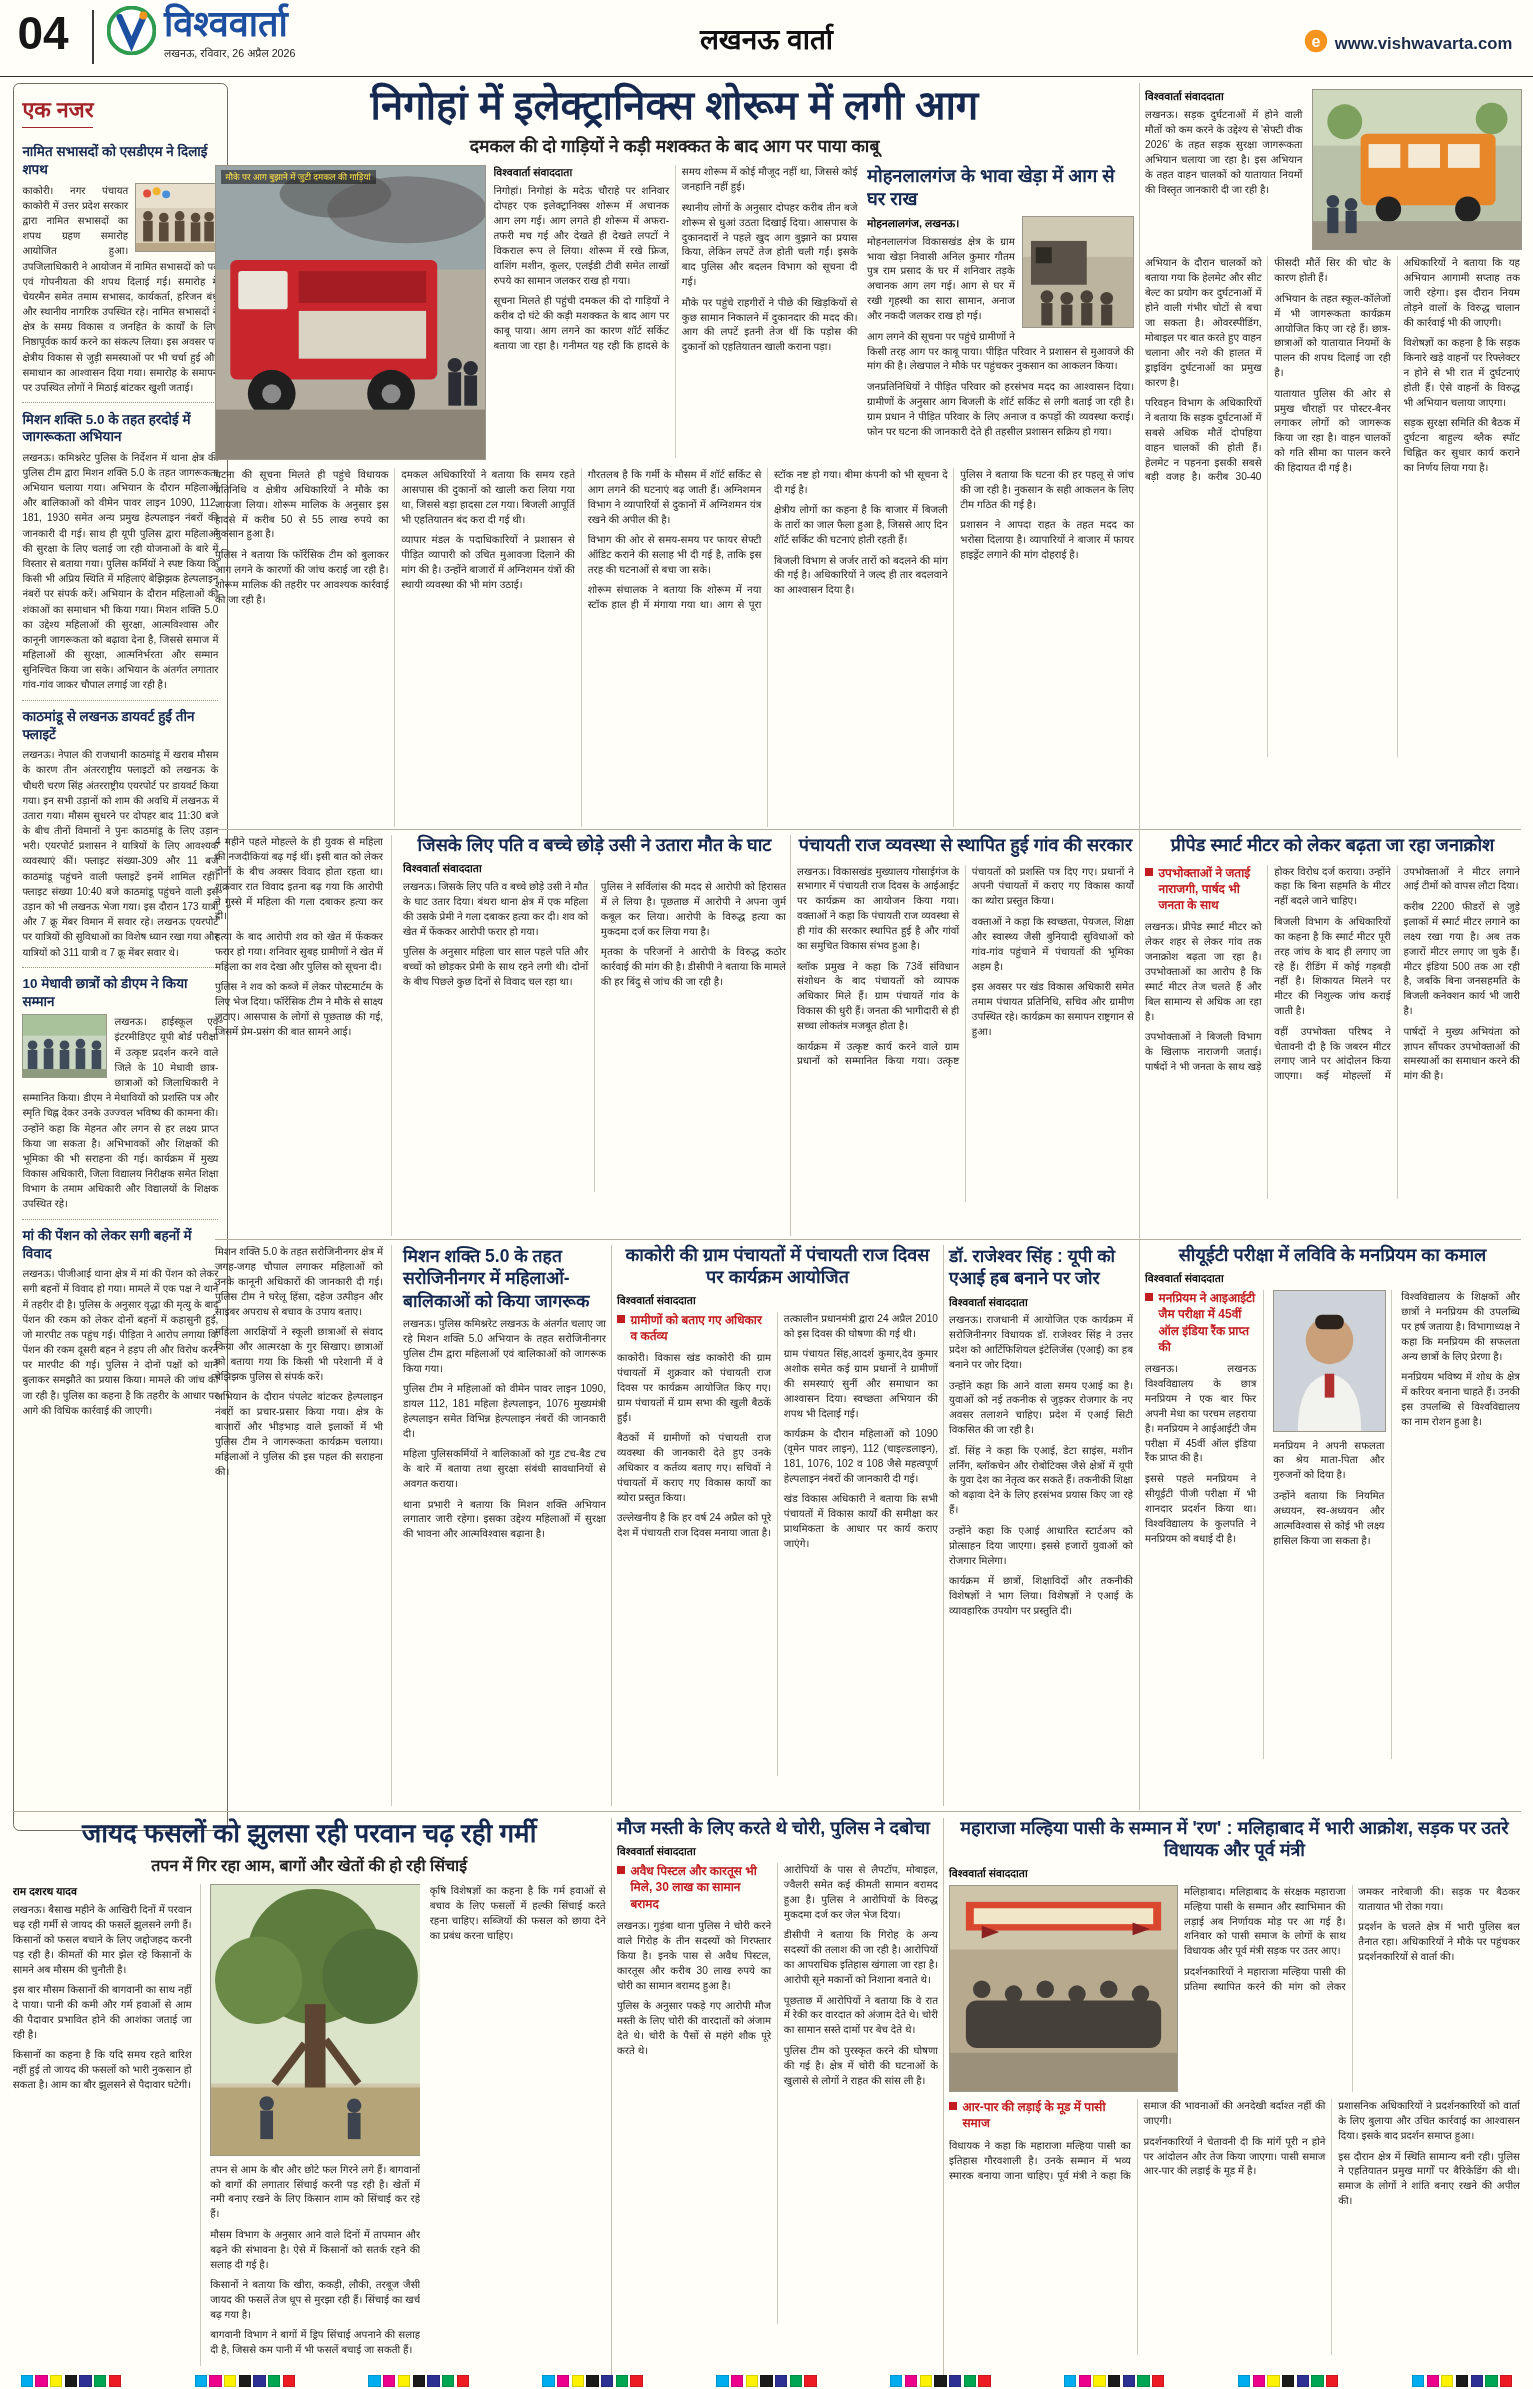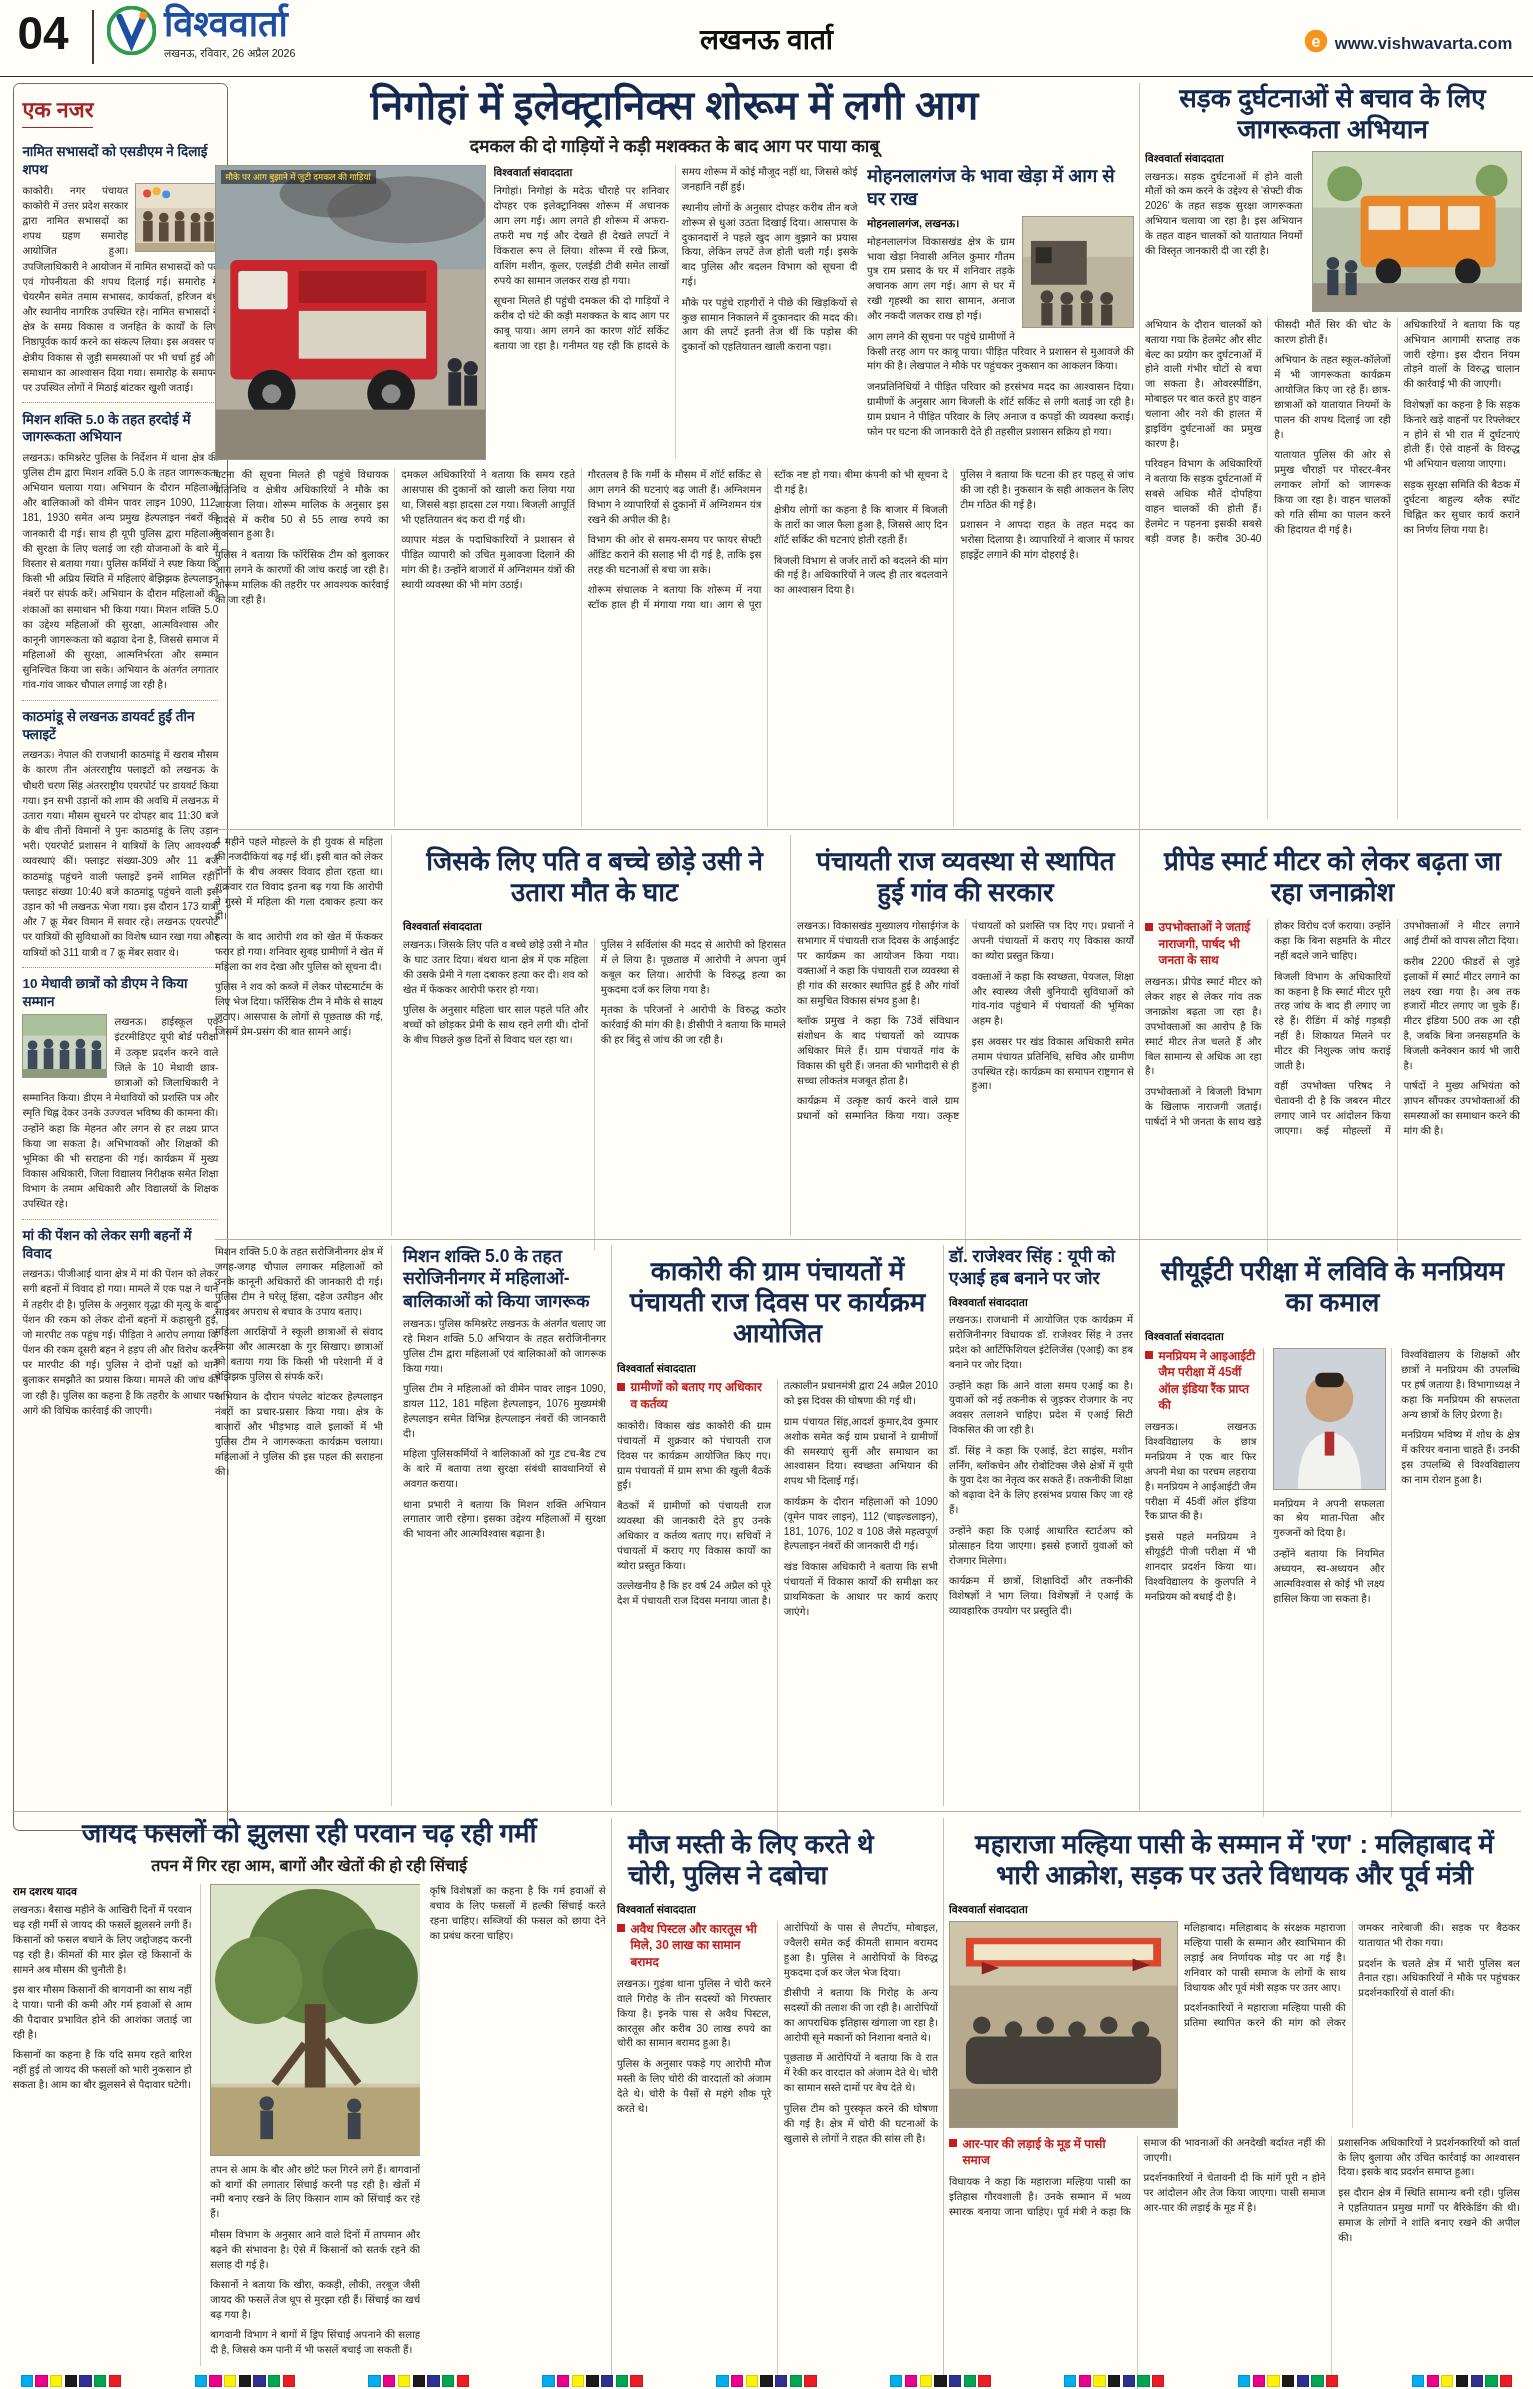--- a/index.html
+++ b/index.html
@@ -3,21 +3,21 @@
 <meta charset="utf-8">
 <style>
   html,body{margin:0;padding:0;}
   body{background:#d8d6cf;font-family:"Liberation Sans","DejaVu Sans",sans-serif;}
   .page{position:relative;width:1533px;height:2389px;background:#fffef8;margin:0 auto;overflow:hidden;color:#1b1b1b;}
   .abs{position:absolute;}
   p.para{font-size:10.2px;line-height:1.46;text-align:justify;margin:0 0 5.6px;color:#1d1d1d;}
   .byline{font-weight:bold;font-size:10.7px;margin:0 0 4.8px;color:#0d0d0d;}
   .h-xl{font-size:40px;font-weight:800;color:#142850;text-align:center;line-height:1.12;margin:0;}
   .h-lg{font-size:26px;font-weight:800;color:#142850;text-align:center;line-height:1.18;margin:0;}
-  .h-md{font-size:26px;font-weight:800;color:#142850;text-align:center;line-height:1.2;margin:11px;}
+  .h-md{font-size:18px;font-weight:800;color:#142850;text-align:center;line-height:1.2;margin:0;}
   .h-sm{font-size:17.5px;font-weight:800;color:#142850;line-height:1.28;margin:0 0 4.8px;}
   .h-inset{font-size:18.3px;font-weight:800;color:#142850;line-height:1.25;margin:0 0 4.8px;}
   .subhead{font-size:17.5px;font-weight:700;color:#232323;text-align:center;margin:5.6px 0 0;}
   .cols-2{column-count:2;column-gap:12.7px;column-rule:0.8px solid #cfcac0;}
   .cols-3{column-count:3;column-gap:12.7px;column-rule:0.8px solid #cfcac0;}
   .cols-5{column-count:5;column-gap:12.7px;column-rule:0.8px solid #cfcac0;}
   .colbox{overflow:hidden;}
   .rednote{color:#c21d20;font-weight:800;font-size:12px;line-height:1.35;margin:0 0 7.2px;padding-left:13.5px;position:relative;}
   .rednote::before{content:"";position:absolute;left:0;top:3.2px;width:8px;height:8px;background:#c21d20;}
   .photo{margin:0;position:relative;background:#cfcabd;overflow:hidden;border:0.8px solid #9a968a;}
@@ -233,21 +233,20 @@
         <p class="para">विभाग की ओर से समय-समय पर फायर सेफ्टी ऑडिट कराने की सलाह भी दी गई है, ताकि इस तरह की घटनाओं से बचा जा सके।</p>
         <p class="para">शोरूम संचालक ने बताया कि शोरूम में नया स्टॉक हाल ही में मंगाया गया था। आग से पूरा स्टॉक नष्ट हो गया। बीमा कंपनी को भी सूचना दे दी गई है।</p>
         <p class="para">क्षेत्रीय लोगों का कहना है कि बाजार में बिजली के तारों का जाल फैला हुआ है, जिससे आए दिन शॉर्ट सर्किट की घटनाएं होती रहती हैं।</p>
         <p class="para">बिजली विभाग से जर्जर तारों को बदलने की मांग की गई है। अधिकारियों ने जल्द ही तार बदलवाने का आश्वासन दिया है।</p>
         <p class="para">पुलिस ने बताया कि घटना की हर पहलू से जांच की जा रही है। नुकसान के सही आकलन के लिए टीम गठित की गई है।</p>
         <p class="para">प्रशासन ने आपदा राहत के तहत मदद का भरोसा दिलाया है। व्यापारियों ने बाजार में फायर हाइड्रेंट लगाने की मांग दोहराई है।</p>
       </div>
   </section>
 
   <section class="abs" style="left:1145px;top:83px;width:375px;height:743px;">
-    <h1 class="h-lg">सड़क दुर्घटनाओं से बचाव के लिए जागरूकता अभियान</h1>
     <div style="display:grid;grid-template-columns:1fr 208px;gap:9.5px;margin-top:6.4px;height:159px;">
       <div class="colbox" style="height:159px;">
         <p class="byline">विश्ववार्ता संवाददाता</p>
       <p class="para">लखनऊ। सड़क दुर्घटनाओं में होने वाली मौतों को कम करने के उद्देश्य से 'सेफ्टी वीक 2026' के तहत सड़क सुरक्षा जागरूकता अभियान चलाया जा रहा है। इस अभियान के तहत वाहन चालकों को यातायात नियमों की विस्तृत जानकारी दी जा रही है।</p>
         </div>
       <figure class="photo" style="width:208px;height:159px;">
         <svg viewBox="0 0 262 200" preserveAspectRatio="none">
           <rect width="262" height="200" fill="#b9c2a8"></rect>
           <rect width="262" height="70" fill="#cdd8bd"></rect>
           <circle cx="40" cy="40" r="22" fill="#7da05e"></circle>

